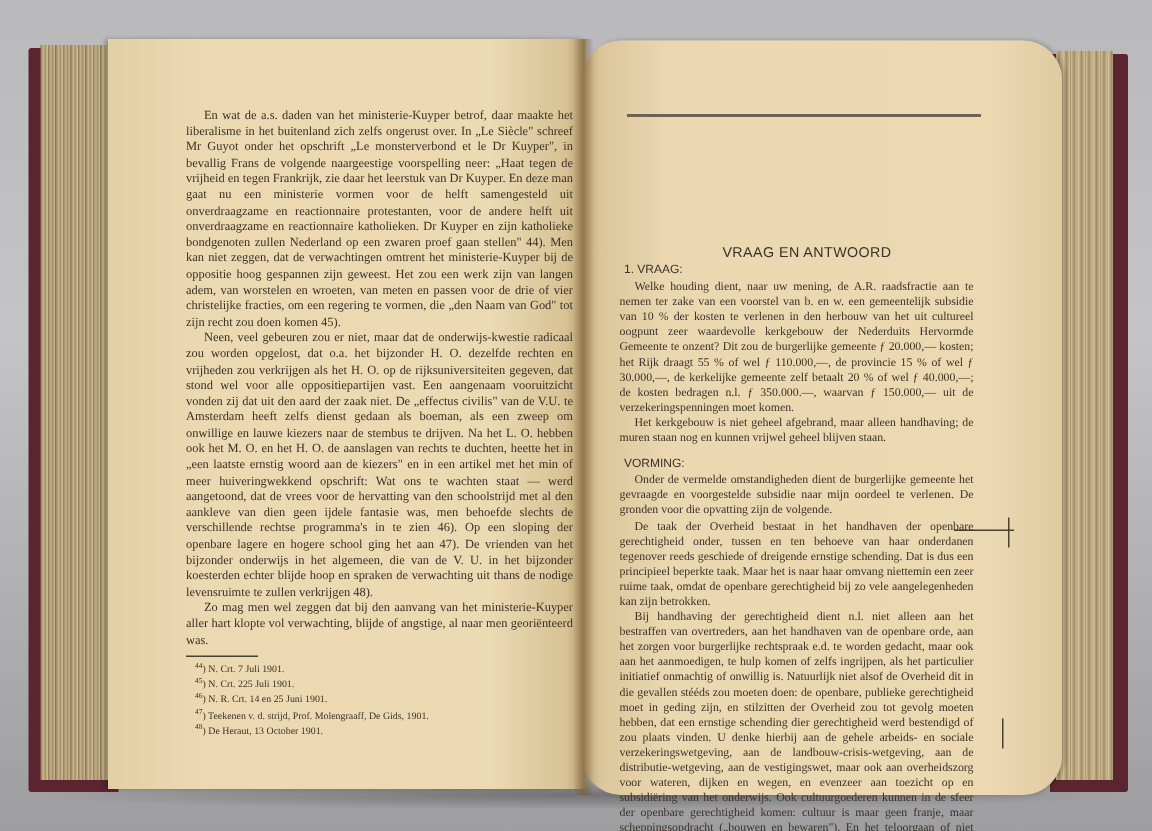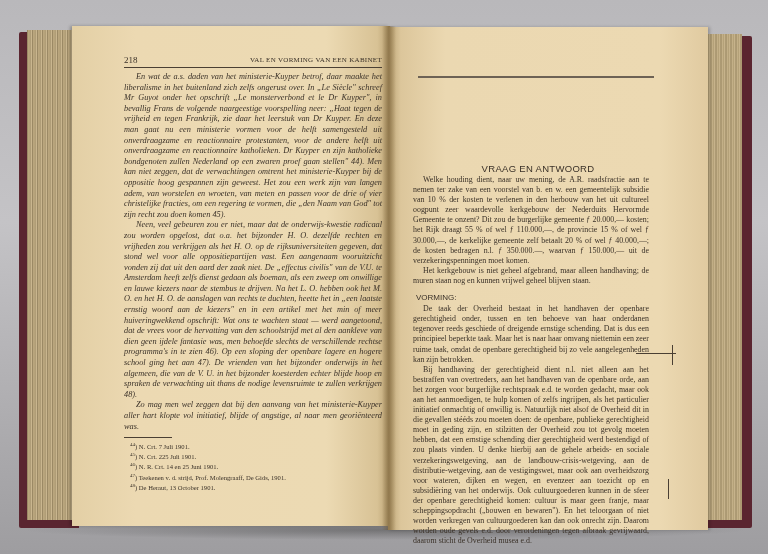--- a/index.html
+++ b/index.html
@@ -15,28 +15,28 @@
   .edges.left{left:27px;top:30px;width:50px;height:490px;
     background:repeating-linear-gradient(90deg,#8c7b59 0px,#c9b48a 2px,#a3916b 3px,#d6c29b 5px);}
   .edges.right{left:704px;top:34px;width:38px;height:486px;
     background:repeating-linear-gradient(90deg,#d3bf97 0px,#a08e68 2px,#cfbb92 4px,#9a885f 5px);}
   .page{position:absolute;color:#3a3128;}
   .page.left{left:72px;top:26px;width:318px;height:500px;
     background:linear-gradient(90deg,#e3cfa5 0%,#ecd9b2 20%,#ecdab3 80%,#d8c295 96%,#b69d6e 100%);
     box-shadow:-2px 0 3px rgba(0,0,0,.25);}
   .page.right{left:388px;top:27px;width:320px;height:503px;
     background:linear-gradient(90deg,#b9a171 0%,#dcc69b 4%,#ebd8b1 18%,#ecd9b2 85%,#e0caa0 100%);
-    box-shadow:2px 0 3px rgba(0,0,0,.2);}
+    box-shadow:2px 0 3px rgba(0,0,0,.2);border-radius:26px;}
   .gutter{position:absolute;left:382px;top:26px;width:14px;height:504px;
     background:linear-gradient(90deg,rgba(120,95,55,0),rgba(110,85,45,.55),rgba(120,95,55,0));}
   .running-head{position:absolute;left:52px;top:28px;width:258px;height:13px;
     border-bottom:1px solid #4a3f33;font-size:9px;line-height:12px;}
   .running-head .num{float:left;}
   .running-head .title{float:right;font-size:7px;letter-spacing:.3px;}
-  .body-left{position:absolute;left:52px;top:46px;width:258px;font-size:8.3px;line-height:10.6px;text-align:justify;font-style:italic;}
+  .body-left{position:absolute;left:52px;top:46px;width:258px;font-size:8.3px;line-height:10.6px;text-align:justify;}
   .body-left p{margin:0;text-indent:12px;}
   .fnrule{position:absolute;left:52px;top:411px;width:48px;border-top:1px solid #4a3f33;}
   .footnotes{position:absolute;left:58px;top:415px;width:252px;font-size:6.6px;line-height:8px;}
   .footnotes div{white-space:nowrap;}
   .footnotes sup{font-size:5px;}
   .rh-rule{position:absolute;left:30px;top:49px;width:236px;border-top:2px solid #6d6255;}
   .chapter{position:absolute;left:30px;top:136px;width:240px;text-align:center;
     font-family:"Liberation Sans","DejaVu Sans",sans-serif;font-size:9.5px;letter-spacing:.3px;}
   .body-right{position:absolute;left:25px;top:148px;width:236px;font-size:7.9px;line-height:10.1px;text-align:justify;}
   .body-right p{margin:0;text-indent:10px;}
@@ -48,46 +48,44 @@
 </head>
 <body>
 
 <div class="shadow"></div>
 <div class="cover left"></div>
 <div class="cover right"></div>
 <div class="edges left"></div>
 <div class="edges right"></div>
 
 <div class="page left">
-  <div class="running-head">
-    <span class="num">218</span>
-    <span class="title">VAL EN VORMING VAN EEN KABINET</span>
-  </div>
   <div class="body-left">
     <p>En wat de a.s. daden van het ministerie-Kuyper betrof, daar maakte het liberalisme in het buitenland zich zelfs ongerust over. In „Le Siècle" schreef Mr Guyot onder het opschrift „Le monsterverbond et le Dr Kuyper", in bevallig Frans de volgende naargeestige voorspelling neer: „Haat tegen de vrijheid en tegen Frankrijk, zie daar het leerstuk van Dr Kuyper. En deze man gaat nu een ministerie vormen voor de helft samengesteld uit onverdraagzame en reactionnaire protestanten, voor de andere helft uit onverdraagzame en reactionnaire katholieken. Dr Kuyper en zijn katholieke bondgenoten zullen Nederland op een zwaren proef gaan stellen" 44). Men kan niet zeggen, dat de verwachtingen omtrent het ministerie-Kuyper bij de oppositie hoog gespannen zijn geweest. Het zou een werk zijn van langen adem, van worstelen en wroeten, van meten en passen voor de drie of vier christelijke fracties, om een regering te vormen, die „den Naam van God" tot zijn recht zou doen komen 45).</p>
     <p>Neen, veel gebeuren zou er niet, maar dat de onderwijs-kwestie radicaal zou worden opgelost, dat o.a. het bijzonder H. O. dezelfde rechten en vrijheden zou verkrijgen als het H. O. op de rijksuniversiteiten gegeven, dat stond wel voor alle oppositiepartijen vast. Een aangenaam vooruitzicht vonden zij dat uit den aard der zaak niet. De „effectus civilis" van de V.U. te Amsterdam heeft zelfs dienst gedaan als boeman, als een zweep om onwillige en lauwe kiezers naar de stembus te drijven. Na het L. O. hebben ook het M. O. en het H. O. de aanslagen van rechts te duchten, heette het in „een laatste ernstig woord aan de kiezers" en in een artikel met het min of meer huiveringwekkend opschrift: Wat ons te wachten staat — werd aangetoond, dat de vrees voor de hervatting van den schoolstrijd met al den aankleve van dien geen ijdele fantasie was, men behoefde slechts de verschillende rechtse programma's in te zien 46). Op een sloping der openbare lagere en hogere school ging het aan 47). De vrienden van het bijzonder onderwijs in het algemeen, die van de V. U. in het bijzonder koesterden echter blijde hoop en spraken de verwachting uit thans de nodige levensruimte te zullen verkrijgen 48).</p>
-    <p>Zo mag men wel zeggen dat bij den aanvang van het ministerie-Kuyper aller hart klopte vol initiatief, blijde of angstige, al naar men georiënteerd was.</p>
+    <p>Zo mag men wel zeggen dat bij den aanvang van het ministerie-Kuyper aller hart klopte vol verwachting, blijde of angstige, al naar men georiënteerd was.</p>
   </div>
   <div class="fnrule"></div>
   <div class="footnotes">
     <div><sup>44</sup>) <span>N. Crt. 7 Juli 1901.</span></div>
     <div><sup>45</sup>) <span>N. Crt. 225 Juli 1901.</span></div>
     <div><sup>46</sup>) <span>N. R. Crt. 14 en 25 Juni 1901.</span></div>
     <div><sup>47</sup>) <span>Teekenen v. d. strijd, Prof. Molengraaff, De Gids, 1901.</span></div>
     <div><sup>48</sup>) <span>De Heraut, 13 October 1901.</span></div>
   </div>
 </div>
 
 <div class="page right">
   <div class="rh-rule"></div>
   <div class="chapter">VRAAG EN ANTWOORD</div>
   <div class="body-right">
+    <p class="label">1. VRAAG:</p>
     <p>Welke houding dient, naar uw mening, de A.R. raadsfractie aan te nemen ter zake van een voorstel van b. en w. een gemeentelijk subsidie van 10 % der kosten te verlenen in den herbouw van het uit cultureel oogpunt zeer waardevolle kerkgebouw der Nederduits Hervormde Gemeente te onzent? Dit zou de burgerlijke gemeente ƒ 20.000,— kosten; het Rijk draagt 55 % of wel ƒ 110.000,—, de provincie 15 % of wel ƒ 30.000,—, de kerkelijke gemeente zelf betaalt 20 % of wel ƒ 40.000,—; de kosten bedragen n.l. ƒ 350.000.—, waarvan ƒ 150.000,— uit de verzekeringspenningen moet komen.</p>
     <p>Het kerkgebouw is niet geheel afgebrand, maar alleen handhaving; de muren staan nog en kunnen vrijwel geheel blijven staan.</p>
     <p class="label ans">VORMING:</p>
+    <p>Onder de vermelde omstandigheden dient de burgerlijke gemeente het gevraagde en voorgestelde subsidie naar mijn oordeel te verlenen. De gronden voor die opvatting zijn de volgende.</p>
     <p>De taak der Overheid bestaat in het handhaven der openbare gerechtigheid onder, tussen en ten behoeve van haar onderdanen tegenover reeds geschiede of dreigende ernstige schending. Dat is dus een principieel beperkte taak. Maar het is naar haar omvang niettemin een zeer ruime taak, omdat de openbare gerechtigheid bij zo vele aangelegenheden kan zijn betrokken.</p>
     <p>Bij handhaving der gerechtigheid dient n.l. niet alleen aan het bestraffen van overtreders, aan het handhaven van de openbare orde, aan het zorgen voor burgerlijke rechtspraak e.d. te worden gedacht, maar ook aan het aanmoedigen, te hulp komen of zelfs ingrijpen, als het particulier initiatief onmachtig of onwillig is. Natuurlijk niet alsof de Overheid dit in die gevallen stééds zou moeten doen: de openbare, publieke gerechtigheid moet in geding zijn, en stilzitten der Overheid zou tot gevolg moeten hebben, dat een ernstige schending dier gerechtigheid werd bestendigd of zou plaats vinden. U denke hierbij aan de gehele arbeids- en sociale verzekeringswetgeving, aan de landbouw-crisis-wetgeving, aan de distributie-wetgeving, aan de vestigingswet, maar ook aan overheidszorg voor wateren, dijken en wegen, en evenzeer aan toezicht op en subsidiëring van het onderwijs. Ook cultuurgoederen kunnen in de sfeer der openbare gerechtigheid komen: cultuur is maar geen franje, maar scheppingsopdracht („bouwen en bewaren"). En het teloorgaan of niet worden verkregen van cultuurgoederen kan dan ook onrecht zijn. Daarom worden oude gevels e.d. door verordeningen tegen afbraak gevrijwaard, daarom sticht de Overheid musea e.d.</p>
   </div>
   <div class="margin-mark" style="left:284px;top:318px;height:20px;"></div>
   <div class="margin-line" style="left:248px;top:326px;width:40px;"></div>
   <div class="margin-mark" style="left:280px;top:452px;height:20px;"></div>
 </div>
 
 <div class="gutter"></div>
 

